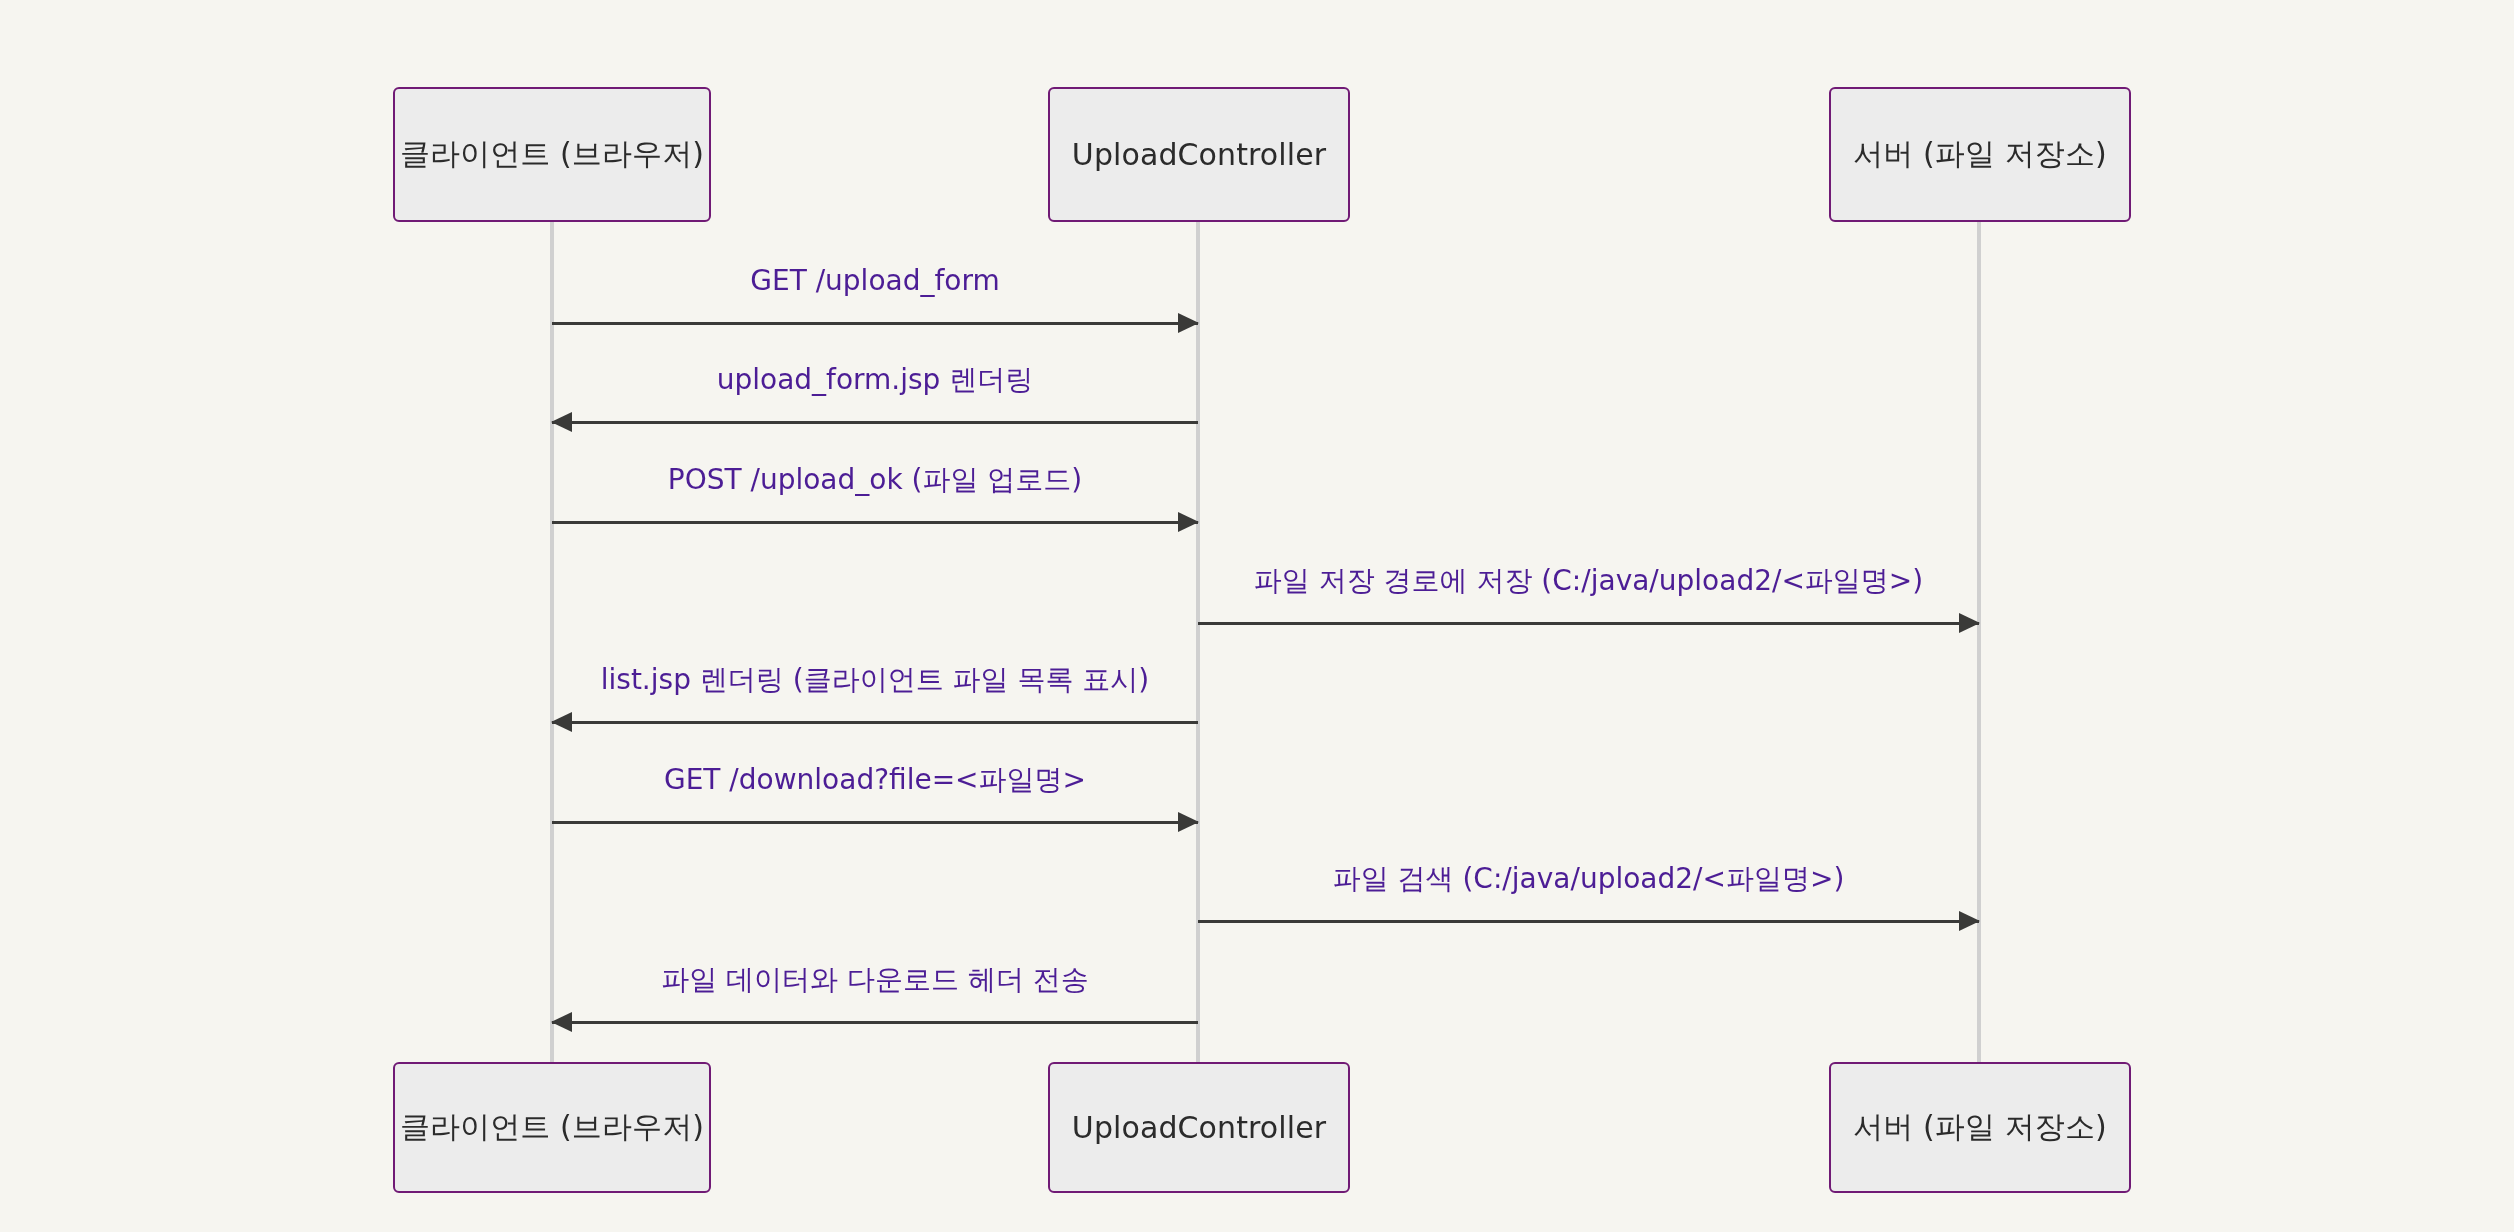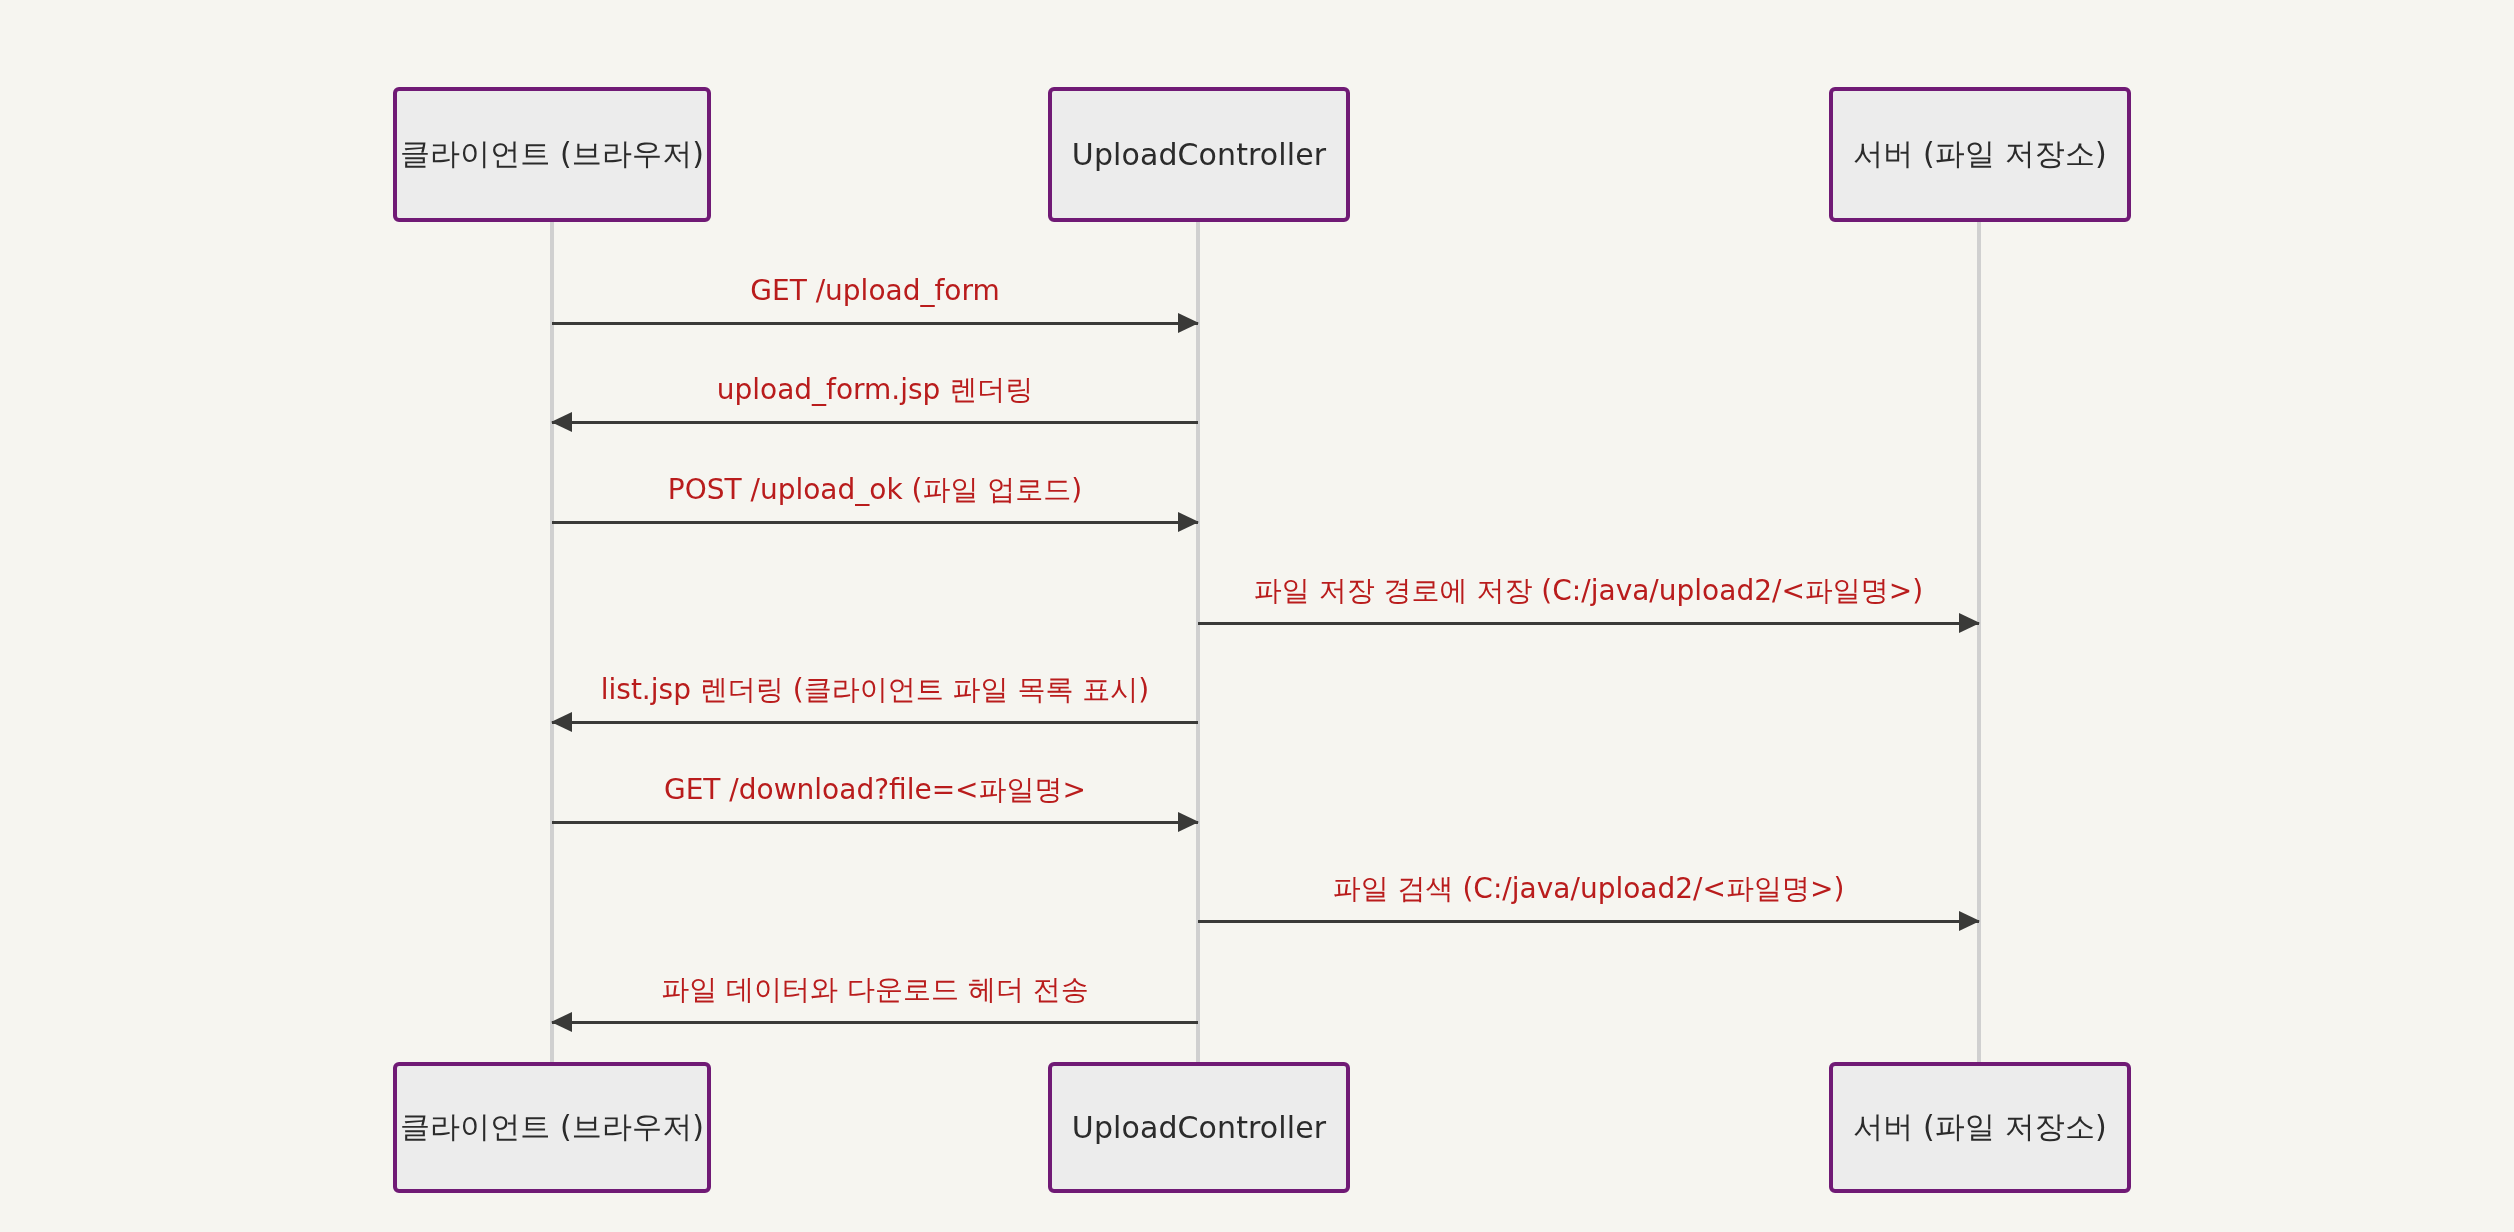--- a/index.html
+++ b/index.html
@@ -14,21 +14,21 @@
     position: relative;
     width: 2514px;
     height: 1232px;
     background: #f6f5f0;
     overflow: hidden;
   }
   .participant-box {
     position: absolute;
     box-sizing: border-box;
     background: #ececec;
-    border: 4px solid #701a75;
+    border: 2px solid #701a75;
     border-radius: 6px;
     display: flex;
     align-items: center;
     justify-content: center;
     color: #2b2b2b;
     font-size: 30px;
     letter-spacing: 0.1px;
     z-index: 3;
   }
   .lifeline {
@@ -61,25 +61,25 @@
   .arrow-head.right {
     right: -1px;
     border-left: 21px solid #3a3a38;
   }
   .arrow-head.left {
     left: -1px;
     border-right: 21px solid #3a3a38;
   }
   .msg-label {
     position: absolute;
-    bottom: 14px;
+    bottom: 24px;
     left: 0;
     right: 0;
     text-align: center;
-    color: #b91c1c;
+    color: #4c1d95;
     font-size: 28px;
     white-space: nowrap;
     line-height: 1.2;
   }
 </style>
 </head>
 <body>
 
 <div id="canvas">
 

